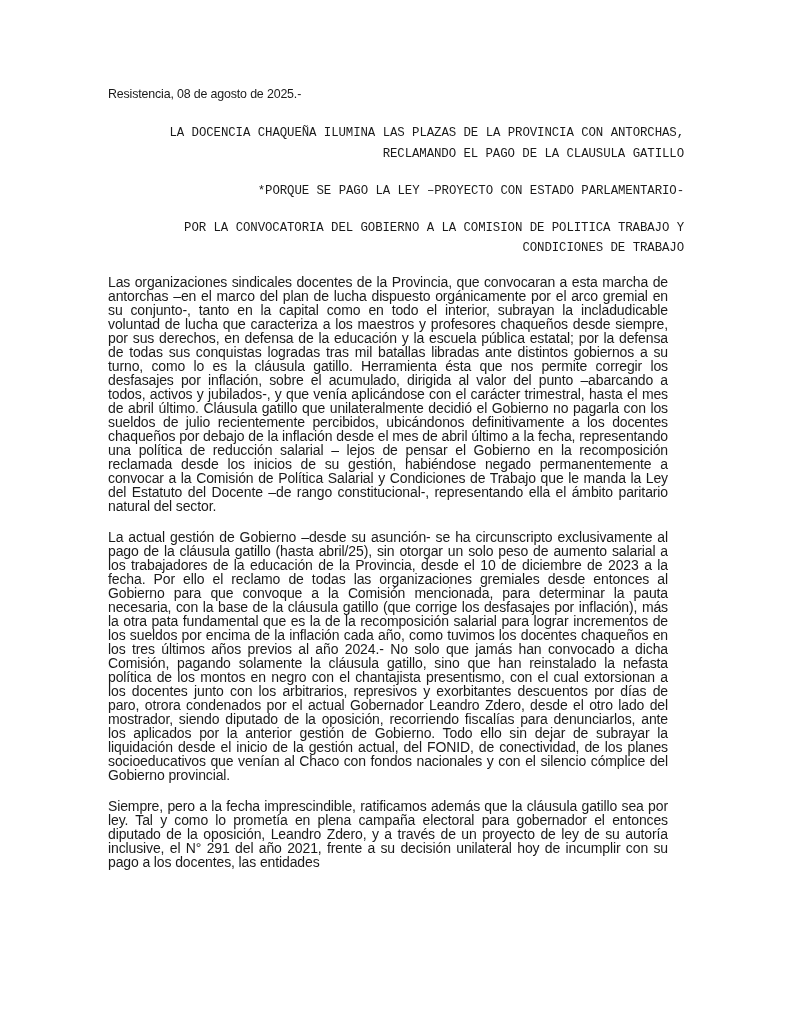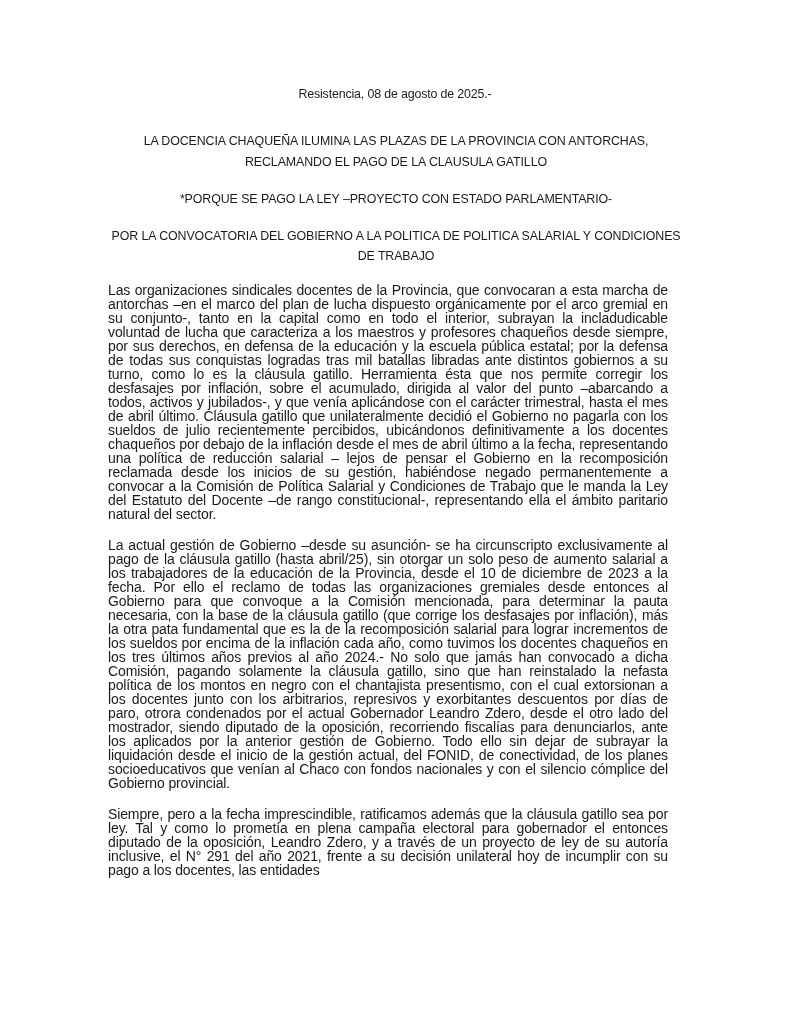--- a/index.html
+++ b/index.html
@@ -20,35 +20,36 @@
     box-sizing: border-box;
     overflow: hidden;
   }
   .content {
     position: absolute;
     left: 108px;
     top: 86px;
     width: 576px;
   }
   .datestamp {
-    text-align: center;
+    text-align: left;
     font-size: 12.4px;
     line-height: 17px;
     letter-spacing: -0.15px;
-    margin: 0 0 28px 0;
+    margin: 0 0 20px 0;
     padding-right: 2px;
     white-space: nowrap;
   }
   .heading {
     font-size: 12.4px;
     line-height: 20.5px;
     letter-spacing: -0.1px;
     margin: 0 0 16px 0;
-    text-align: center;
+    text-align: right;
     word-spacing: 0.1px;
+    font-family: Liberation Mono, monospace;
   }
   .heading.h-main { margin-bottom: 17px; }
   .body-par {
     font-size: 14px;
     line-height: 14px;
     text-align: justify;
     text-justify: inter-word;
     margin: 0 16px 17px 0;
     letter-spacing: -0.12px;
     hyphens: none;
@@ -60,21 +61,21 @@
 
 <div class="page">
   <div class="content">
 
     <p class="datestamp">Resistencia, 08 de agosto de 2025.-</p>
 
     <p class="heading h-main">LA DOCENCIA CHAQUEÑA ILUMINA LAS PLAZAS DE LA PROVINCIA CON ANTORCHAS, RECLAMANDO EL PAGO DE LA CLAUSULA GATILLO</p>
 
     <p class="heading">*PORQUE SE PAGO LA LEY –PROYECTO CON ESTADO PARLAMENTARIO-</p>
 
-    <p class="heading">POR LA CONVOCATORIA DEL GOBIERNO A LA POLITICA DE POLITICA SALARIAL Y CONDICIONES DE TRABAJO</p>
+    <p class="heading">POR LA CONVOCATORIA DEL GOBIERNO A LA COMISION DE POLITICA TRABAJO Y CONDICIONES DE TRABAJO</p>
 
     <p class="body-par">Las organizaciones sindicales docentes de la Provincia, que convocaran a esta marcha de antorchas –en el marco del plan de lucha dispuesto orgánicamente por el arco gremial en su conjunto-, tanto en la capital como en todo el interior, subrayan la incladudicable voluntad de lucha que caracteriza a los maestros y profesores chaqueños desde siempre,  por sus derechos, en defensa de la educación y la escuela pública estatal; por la defensa de todas sus conquistas logradas tras mil batallas libradas ante distintos gobiernos a su turno, como lo es la cláusula gatillo. Herramienta ésta que nos permite corregir los desfasajes por inflación, sobre el acumulado, dirigida al valor del punto –abarcando a todos, activos y jubilados-, y que venía aplicándose con el carácter trimestral, hasta el mes de abril último. Cláusula gatillo que unilateralmente decidió el Gobierno no pagarla con los sueldos de julio recientemente percibidos, ubicándonos definitivamente a los docentes chaqueños por debajo de la inflación desde el mes de abril último a la fecha, representando una política de reducción salarial – lejos de pensar el Gobierno en la recomposición reclamada desde los inicios de su gestión, habiéndose negado permanentemente a convocar a la Comisión de Política Salarial y Condiciones de Trabajo que le manda la Ley del Estatuto del Docente –de rango constitucional-, representando ella el ámbito paritario natural del sector.</p>
 
     <p class="body-par">La actual gestión de Gobierno –desde su asunción- se ha circunscripto exclusivamente al pago de la cláusula gatillo (hasta abril/25), sin otorgar un solo peso de aumento salarial a los trabajadores de la educación de la Provincia, desde el 10 de diciembre de 2023 a la fecha. Por ello el reclamo de todas las organizaciones gremiales desde entonces al Gobierno para que convoque a la Comisión mencionada, para determinar la pauta necesaria, con la base de la cláusula gatillo (que corrige los desfasajes por inflación), más la otra pata fundamental que es la de la recomposición salarial para lograr incrementos de los sueldos por encima de la inflación cada año, como tuvimos los docentes chaqueños en los tres últimos años previos al año 2024.-  No solo que jamás han convocado a dicha Comisión, pagando solamente la cláusula gatillo, sino que han reinstalado la nefasta política de los montos en negro con el chantajista presentismo, con el cual extorsionan a los docentes junto con los arbitrarios, represivos y exorbitantes descuentos por días de paro, otrora condenados por el actual Gobernador Leandro Zdero, desde el otro lado del mostrador, siendo diputado de la oposición, recorriendo fiscalías para denunciarlos, ante los aplicados por la anterior gestión de Gobierno. Todo ello sin dejar de subrayar la liquidación desde el inicio de la gestión actual, del FONID, de conectividad, de los planes socioeducativos que venían al Chaco con fondos nacionales y con el silencio cómplice del Gobierno provincial.</p>
 
     <p class="body-par">Siempre, pero a la fecha imprescindible, ratificamos además que la cláusula gatillo sea por ley. Tal y como lo prometía en plena campaña electoral para gobernador el entonces diputado de la oposición, Leandro Zdero, y a través de un proyecto de ley de su autoría inclusive, el N° 291 del año 2021, frente a su decisión unilateral hoy de incumplir con su pago a los docentes, las entidades</p>
 
   </div>
 </div>
 

